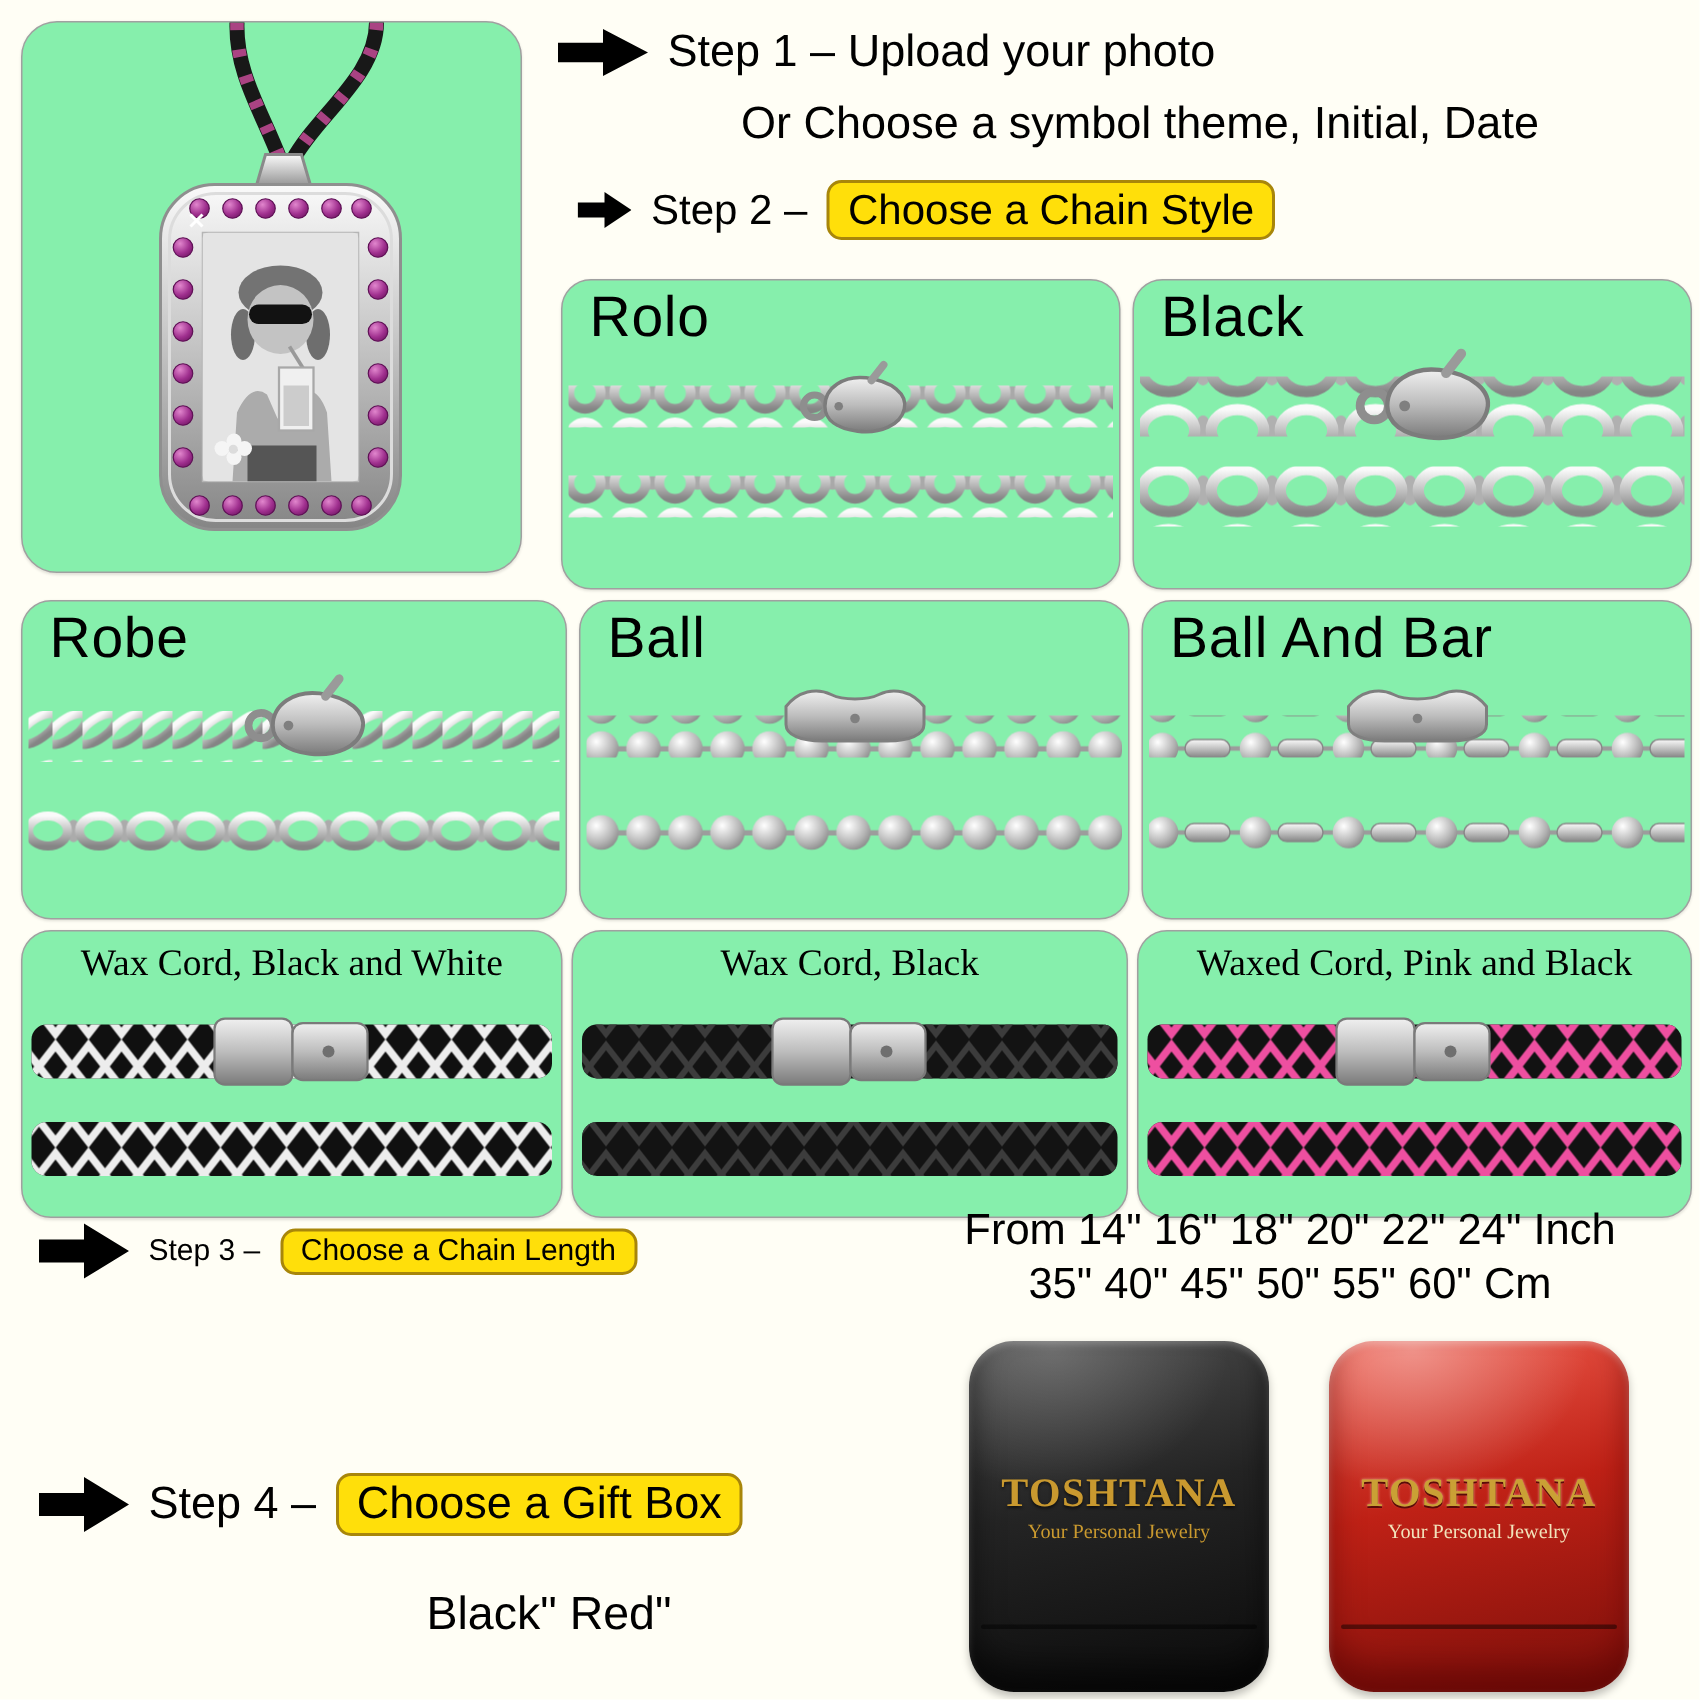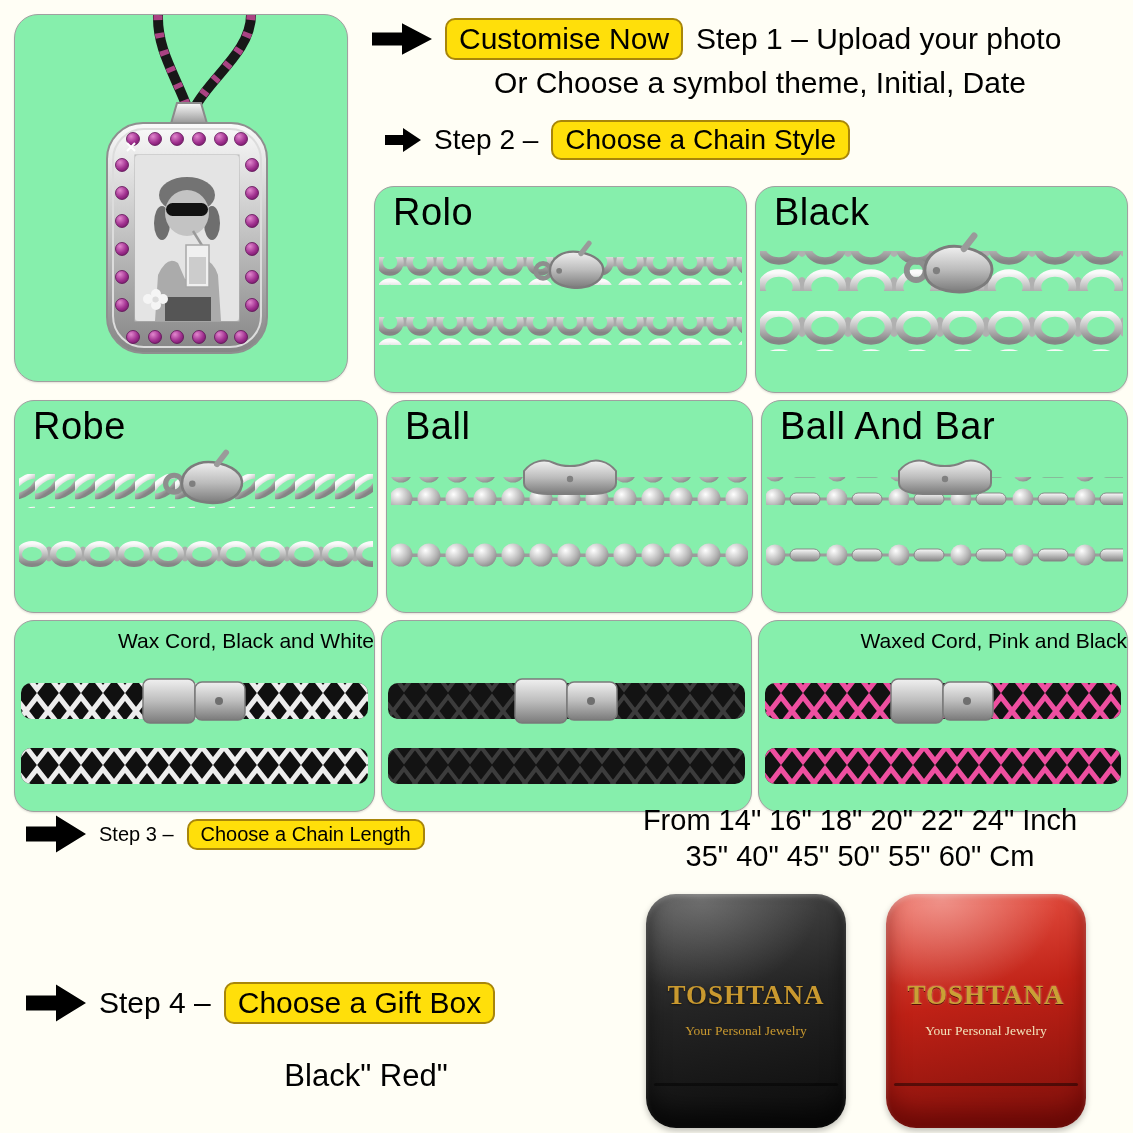--- a/index.html
+++ b/index.html
@@ -12,22 +12,22 @@
   .panel{
     position:absolute;background:#86efac;border:1px solid #a0a0a0;
     border-radius:20px;box-shadow:0 1px 2px rgba(0,0,0,.12);
   }
   .panel svg.art{position:absolute;left:0;top:0;width:100%;height:100%;}
   .chain-label{
     position:absolute;top:4px;left:18px;font-size:38px;letter-spacing:.5px;
     white-space:nowrap;z-index:2;
   }
   .wax-label{
-    position:absolute;top:8px;left:0;width:100%;text-align:right;
-    font-size:21px;white-space:nowrap;z-index:2;
+    position:absolute;top:8px;left:0;width:100%;text-align:center;
+    font-size:25px;white-space:nowrap;z-index:2;font-family:Liberation Serif, serif;
   }
   .step-row{position:absolute;display:flex;align-items:center;gap:13px;white-space:nowrap;}
   .arrow{
     display:inline-block;background:#000;flex:none;
     clip-path:polygon(0% 31%,50% 31%,50% 4%,100% 50%,50% 96%,50% 69%,0% 69%);
   }
   .arrow-lg{width:60px;height:34px;}
   .arrow-sm{width:36px;height:26px;}
   .arrow-md{width:60px;height:40px;}
   .badge{
@@ -60,21 +60,21 @@
     background:radial-gradient(130% 90% at 28% 2%, rgba(255,255,255,.22), rgba(255,255,255,0) 45%),
                linear-gradient(168deg,#4c4c4c,#242424 45%,#0b0b0b);
     box-shadow:inset 0 -16px 22px rgba(0,0,0,.6), inset 0 2px 5px rgba(255,255,255,.28), 0 3px 6px rgba(0,0,0,.25);}
   .box-red{left:886px;top:894px;
     background:radial-gradient(130% 90% at 28% 2%, rgba(255,255,255,.38), rgba(255,255,255,0) 45%),
                linear-gradient(168deg,#ee5a4b,#bf2116 45%,#7c0f0a);
     box-shadow:inset 0 -16px 22px rgba(80,0,0,.55), inset 0 2px 5px rgba(255,255,255,.35), 0 3px 6px rgba(0,0,0,.25);}
   .box-text{position:absolute;top:86px;left:0;right:0;text-align:center;}
   .brand{font-family:"Liberation Serif",serif;font-weight:bold;font-size:27px;letter-spacing:1px;
          color:#c9992f;text-shadow:0 1px 2px rgba(0,0,0,.6);}
-  .tagline{font-family:"Liberation Serif",serif;font-size:13.5px;color:#c9992f;margin-top:12px;}
+  .tagline{font-family:"Liberation Serif",serif;font-size:13.5px;color:#c9992f;margin-top:2px;}
   .box-red .brand{color:#caa035;text-shadow:0 1px 0 #5a0b08,0 0 2px rgba(255,255,230,.6);}
   .box-red .tagline{color:#f2e3bb;}
 </style>
 </head>
 <body>
 
 <div class="canvas">
 
   <svg width="0" height="0" style="position:absolute" aria-hidden="true">
     <defs>
@@ -213,21 +213,20 @@
             <circle cx="148" cy="284" r="5"></circle>
           </g>
         <circle cx="140.5" cy="284.5" r="3" fill="#dcdcdc"></circle>
       </g>
       <path d="M112,128 l8,8 M120,128 l-8,8" stroke="#ffffff" stroke-width="2"></path>
     </svg>
   </div>
 
   <div class="step-row" id="row-step1">
     <span class="arrow arrow-lg"></span>
-    <span class="badge">Customise Now</span>
     <span>Step 1 – Upload your photo</span>
   </div>
   <div id="step1-sub">Or Choose a symbol theme, Initial, Date</div>
 
   <div class="step-row" id="row-step2">
     <span class="arrow arrow-sm"></span>
     <span>Step 2 –</span>
     <span class="badge">Choose a Chain Style</span>
   </div>
 
@@ -281,20 +280,21 @@
     <svg class="art" viewBox="0 0 359 190">
       <rect x="6" y="62" width="347" height="36" rx="10" fill="#101010"></rect>
       <rect x="6" y="62" width="347" height="36" rx="10" fill="url(#patBraidBW)"></rect>
       <rect x="6" y="127" width="347" height="36" rx="10" fill="#101010"></rect>
       <rect x="6" y="127" width="347" height="36" rx="10" fill="url(#patBraidBW)"></rect>
       <use href="#cordClasp" transform="translate(128,56)"></use>
     </svg>
   </div>
 
   <div class="panel" id="p-waxk">
+    <div class="wax-label">Wax Cord, Black</div>
     <svg class="art" viewBox="0 0 369 190">
       <rect x="6" y="62" width="357" height="36" rx="10" fill="#131313"></rect>
       <rect x="6" y="62" width="357" height="36" rx="10" fill="url(#patBraidK)"></rect>
       <rect x="6" y="127" width="357" height="36" rx="10" fill="#131313"></rect>
       <rect x="6" y="127" width="357" height="36" rx="10" fill="url(#patBraidK)"></rect>
       <use href="#cordClasp" transform="translate(133,56)"></use>
     </svg>
   </div>
 
   <div class="panel" id="p-waxpk">

